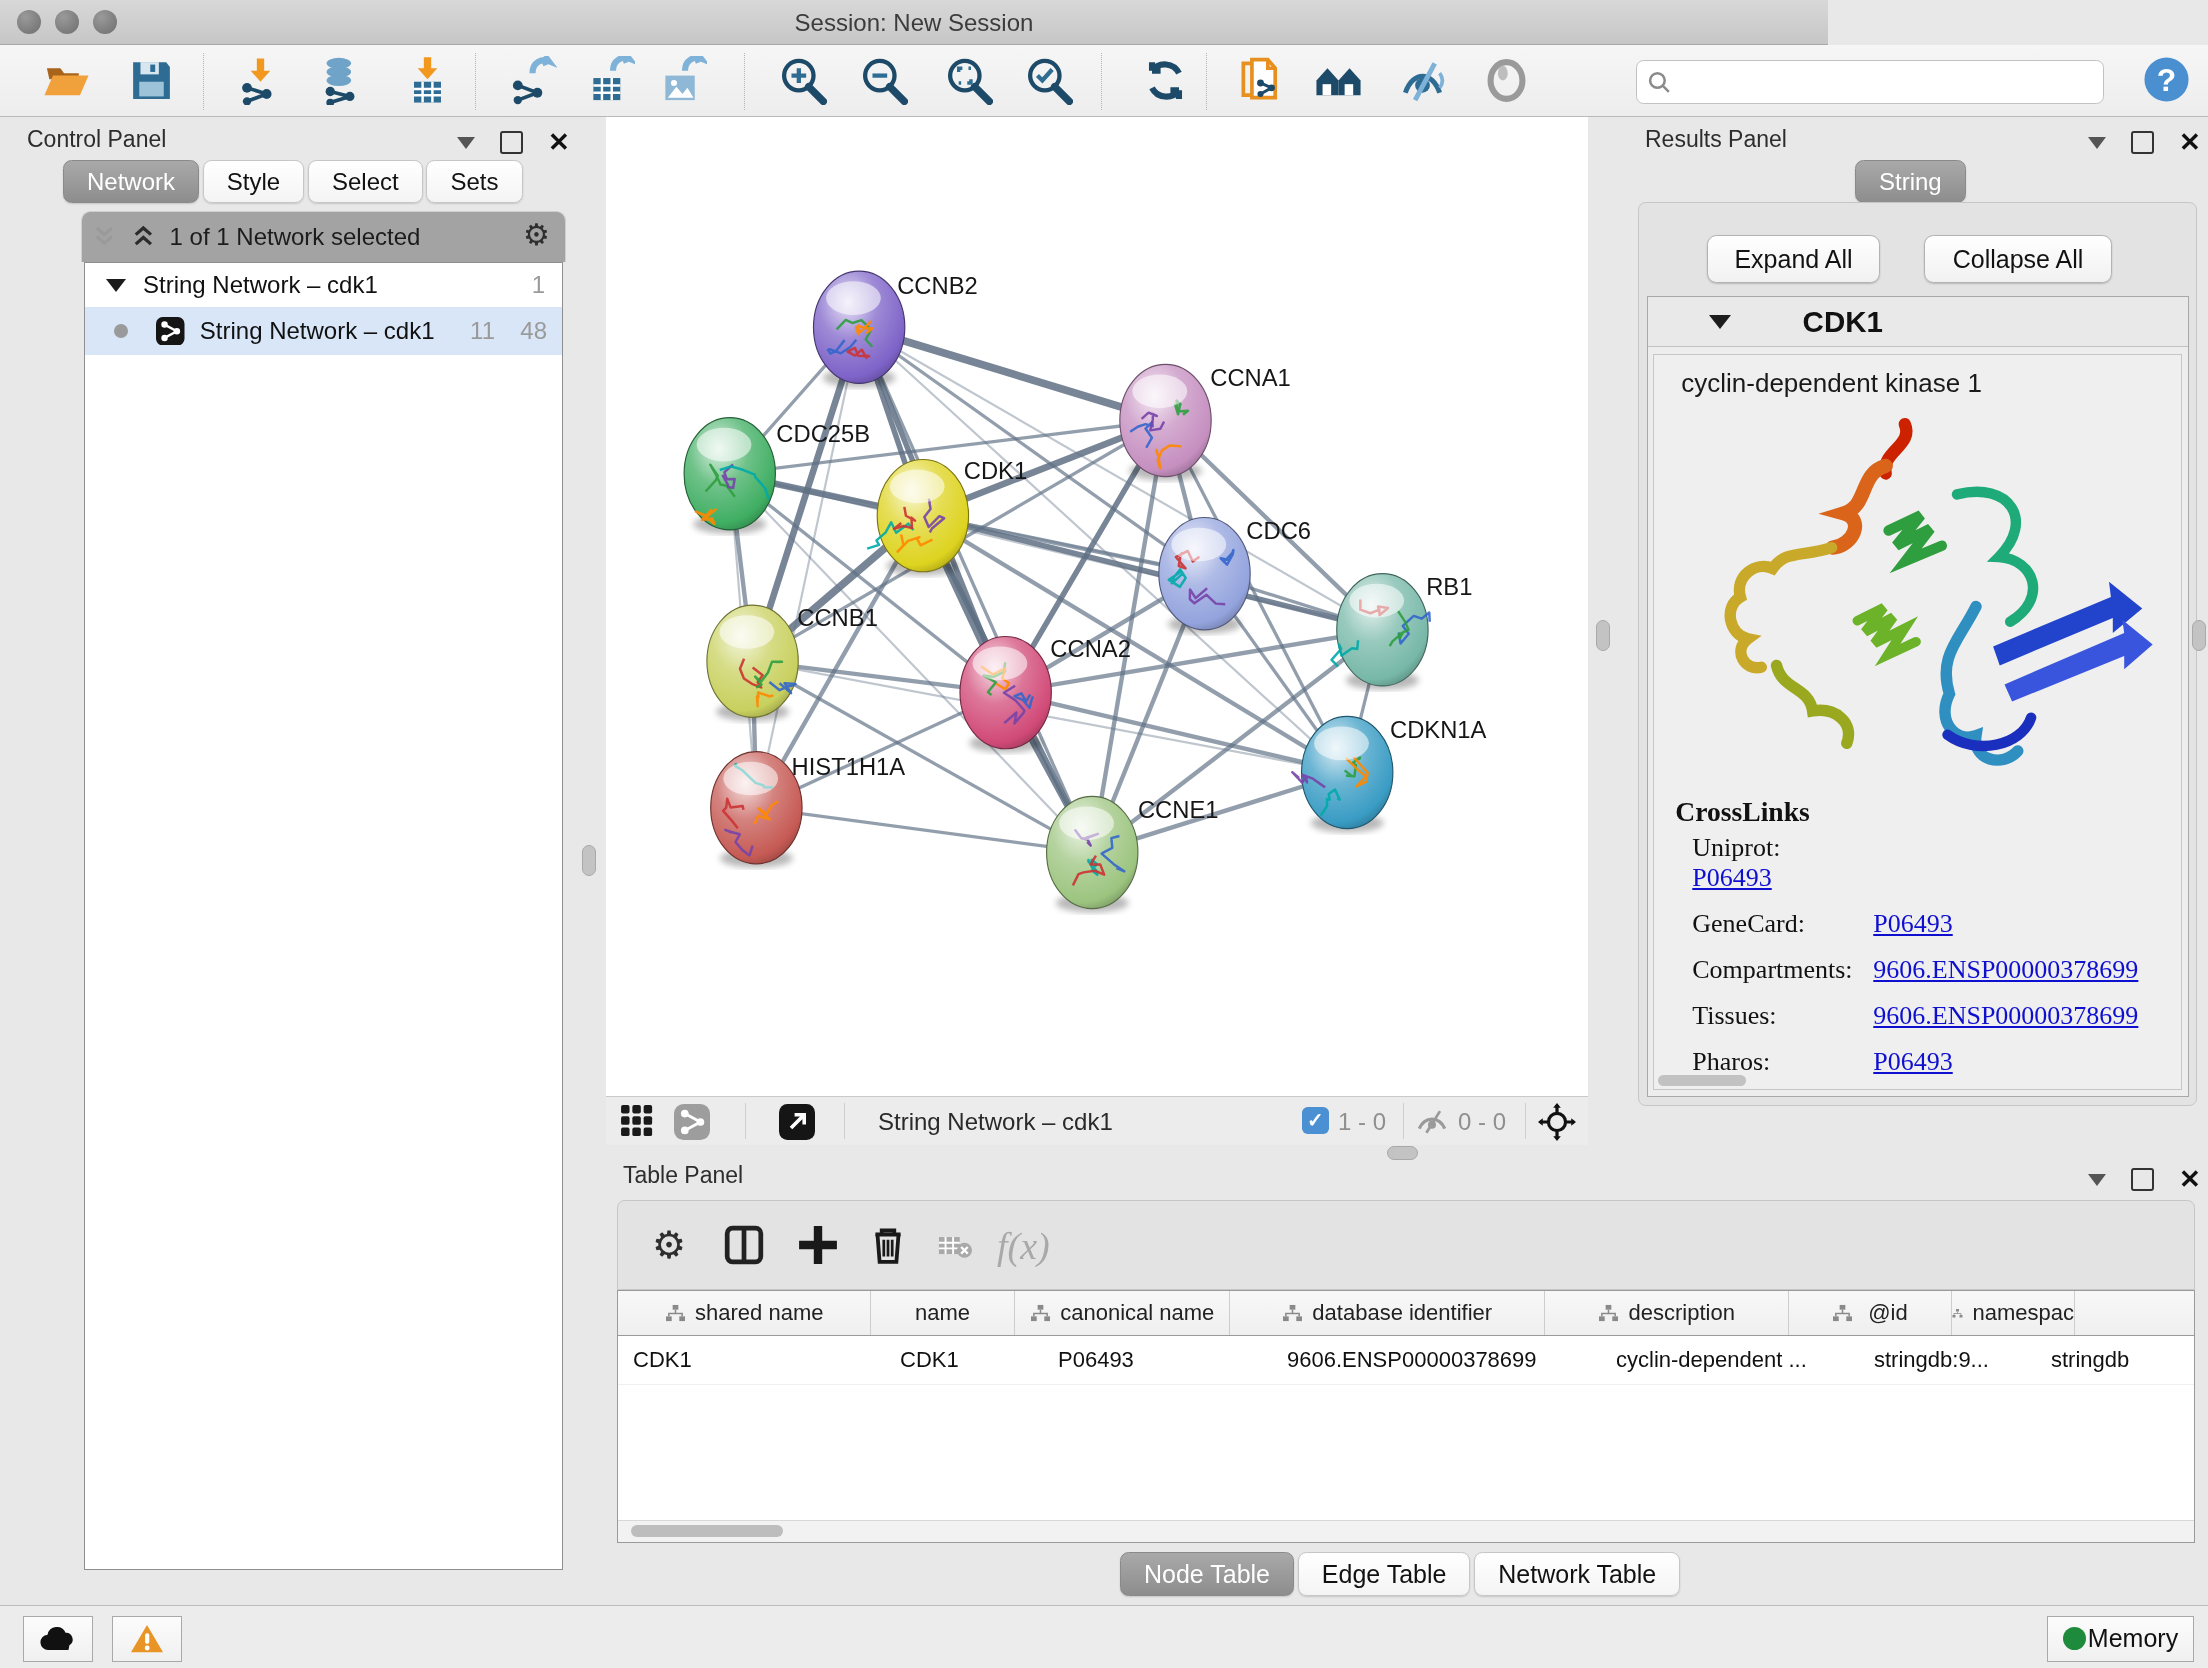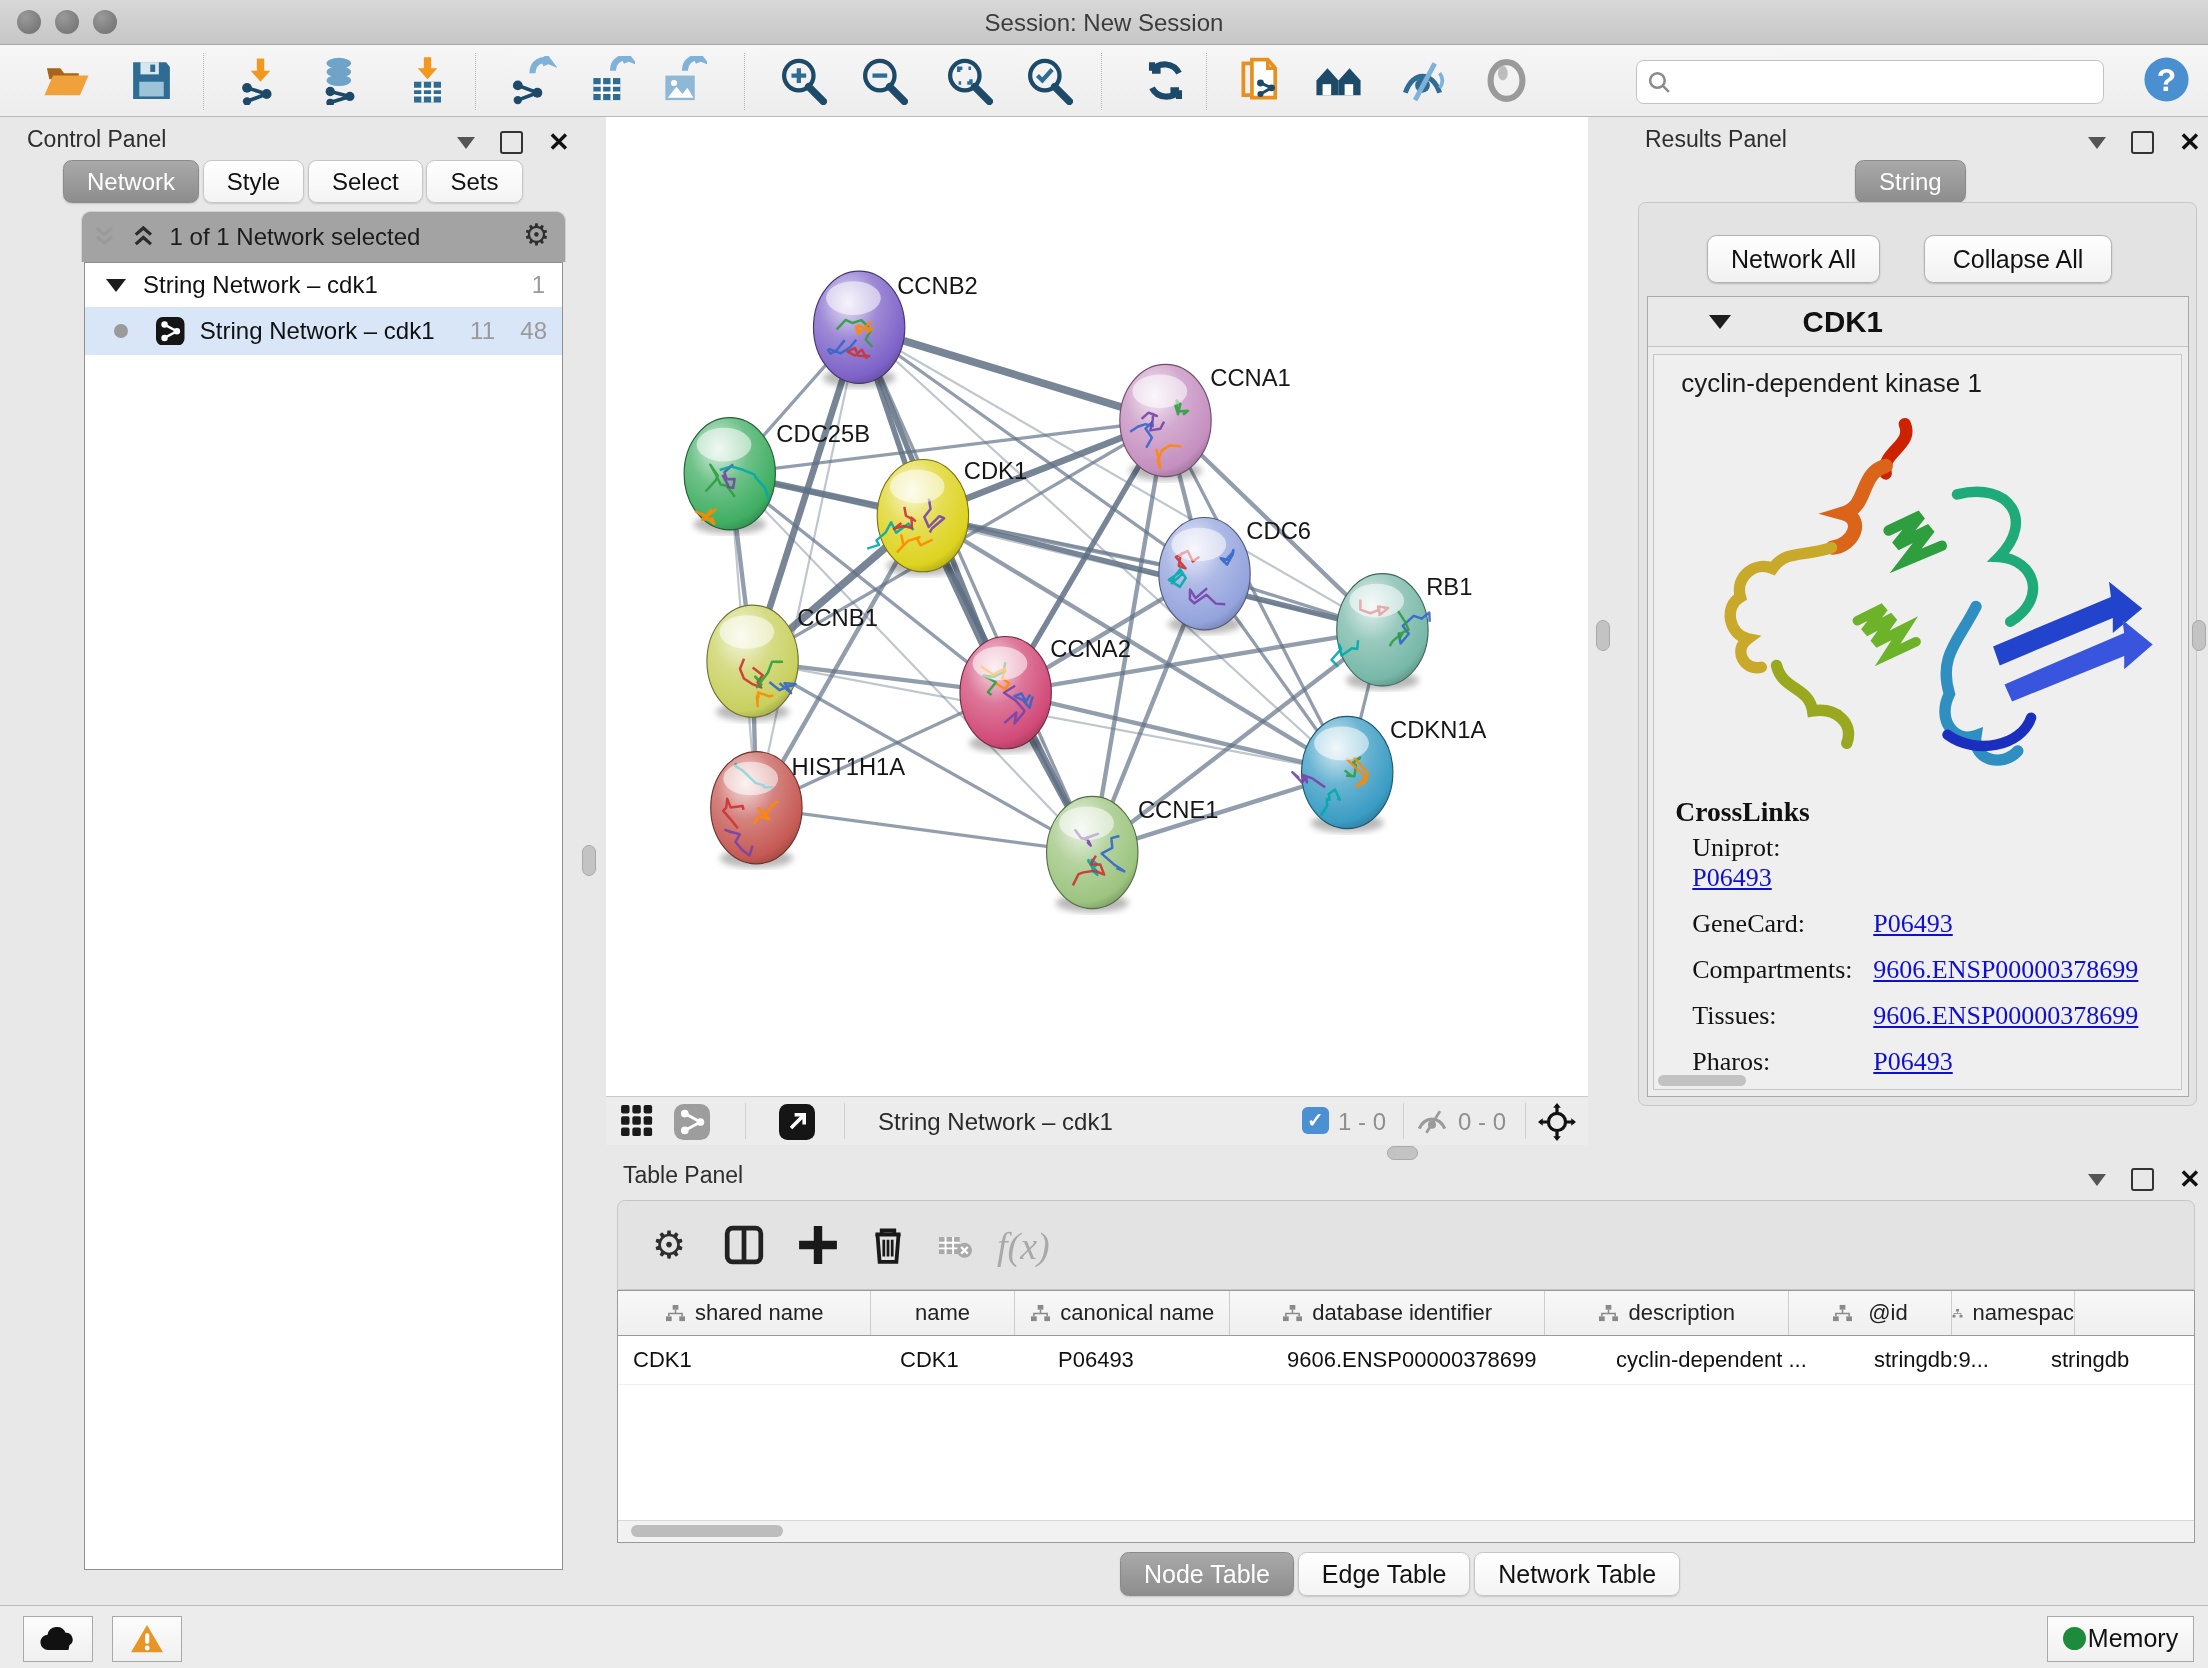--- a/index.html
+++ b/index.html
@@ -1,18 +1,18 @@
 <!DOCTYPE html>
 <html style="font-size:15px"><head>
 <meta charset="utf-8">
 <style>
   html,body{margin:0;padding:0;background:#e8e8e8;font-family:"Liberation Sans",sans-serif;}
   .window{position:relative;width:2208px;height:1668px;background:#e8e8e8;overflow:hidden;}
   
-  .titlebar{position:absolute;left:0;top:0;width:2208px;height:44px;background:linear-gradient(#d8d8d8,#c6c6c6);border-bottom:1px solid #a8a8a8;}
+  .titlebar{position:absolute;left:0;top:0;width:1828px;height:44px;background:linear-gradient(#d8d8d8,#c6c6c6);border-bottom:1px solid #a8a8a8;}
   .light{position:absolute;top:9.5px;width:24px;height:24px;border-radius:50%;background:radial-gradient(circle at 35% 30%,#9a9a9a,#6d6d6d);}
   .title-text{position:absolute;left:0;right:0;top:8.6px;text-align:center;font-size:24px;color:#3c3c3c;}
   
   .toolbar{position:absolute;left:0;top:45px;width:2208px;height:71px;background:linear-gradient(#f6f6f6,#ededed);border-bottom:1px solid #b9b9b9;}
   .tbicon{position:absolute;top:11.4px;width:49px;height:49px;}
   .tbsep{position:absolute;top:7.6px;width:0;height:57px;border-left:1.9px dotted #b5b5b5;}
   .searchbox{position:absolute;left:1636px;top:15px;width:466px;height:42px;background:#fff;border:1px solid #c2c2c2;border-radius:7.6px;}
   .searchbox svg{position:absolute;left:9.5px;top:8.6px;}
   .searchbox input{position:absolute;left:42px;top:3.8px;width:409px;height:32px;border:none;outline:none;font-size:23px;background:transparent;}
   
@@ -502,21 +502,21 @@
 
   <div>
     <div style="position:absolute;left:1645px;top:126px" class="panel-title">Results Panel</div>
     <div class="phicons" style="left:2088px;top:131px">
       <div class="ph-collapse"></div>
       <div class="ph-float"></div>
       <div class="ph-close">✕</div>
     </div>
     <div style="position:absolute;left:1855px;top:160px" class="tab sel">String</div>
     <div class="resbox">
-      <div class="btn" style="position:absolute;left:68px;top:32px;width:171px;padding:8.6px 0">Network All</div>
+      <div class="btn" style="position:absolute;left:68px;top:32px;width:171px;padding:8.6px 0">Expand All</div>
       <div class="btn" style="position:absolute;left:285px;top:32px;width:186px;padding:8.6px 0">Collapse All</div>
       <div class="rescard">
         <div style="position:relative;height:49px;display:flex;align-items:center;border-bottom:1.9px solid #c2c2c2;background:#e9e9e9">
           <div style="margin-left:61px;width:0;height:0;border-left:11.4px solid transparent;border-right:11.4px solid transparent;border-top:14.3px solid #1c1c1c"></div>
           <div style="margin-left:72px;font-size:29.5px;font-weight:bold;color:#111">CDK1</div>
         </div>
         <div style="position:absolute;left:5.7px;top:57px;right:5.7px;bottom:5.7px;background:#efefef;border:1px solid #c6c6c6">
           <div style="margin:13.3px 0 0 27px;font-size:26px;color:#1a1a1a">cyclin-dependent kinase 1</div>
           <svg width="514" height="380" viewBox="0 0 540 400" style="margin:7.6px 0 0 7.6px">
             <g fill="none" stroke-linecap="round">

